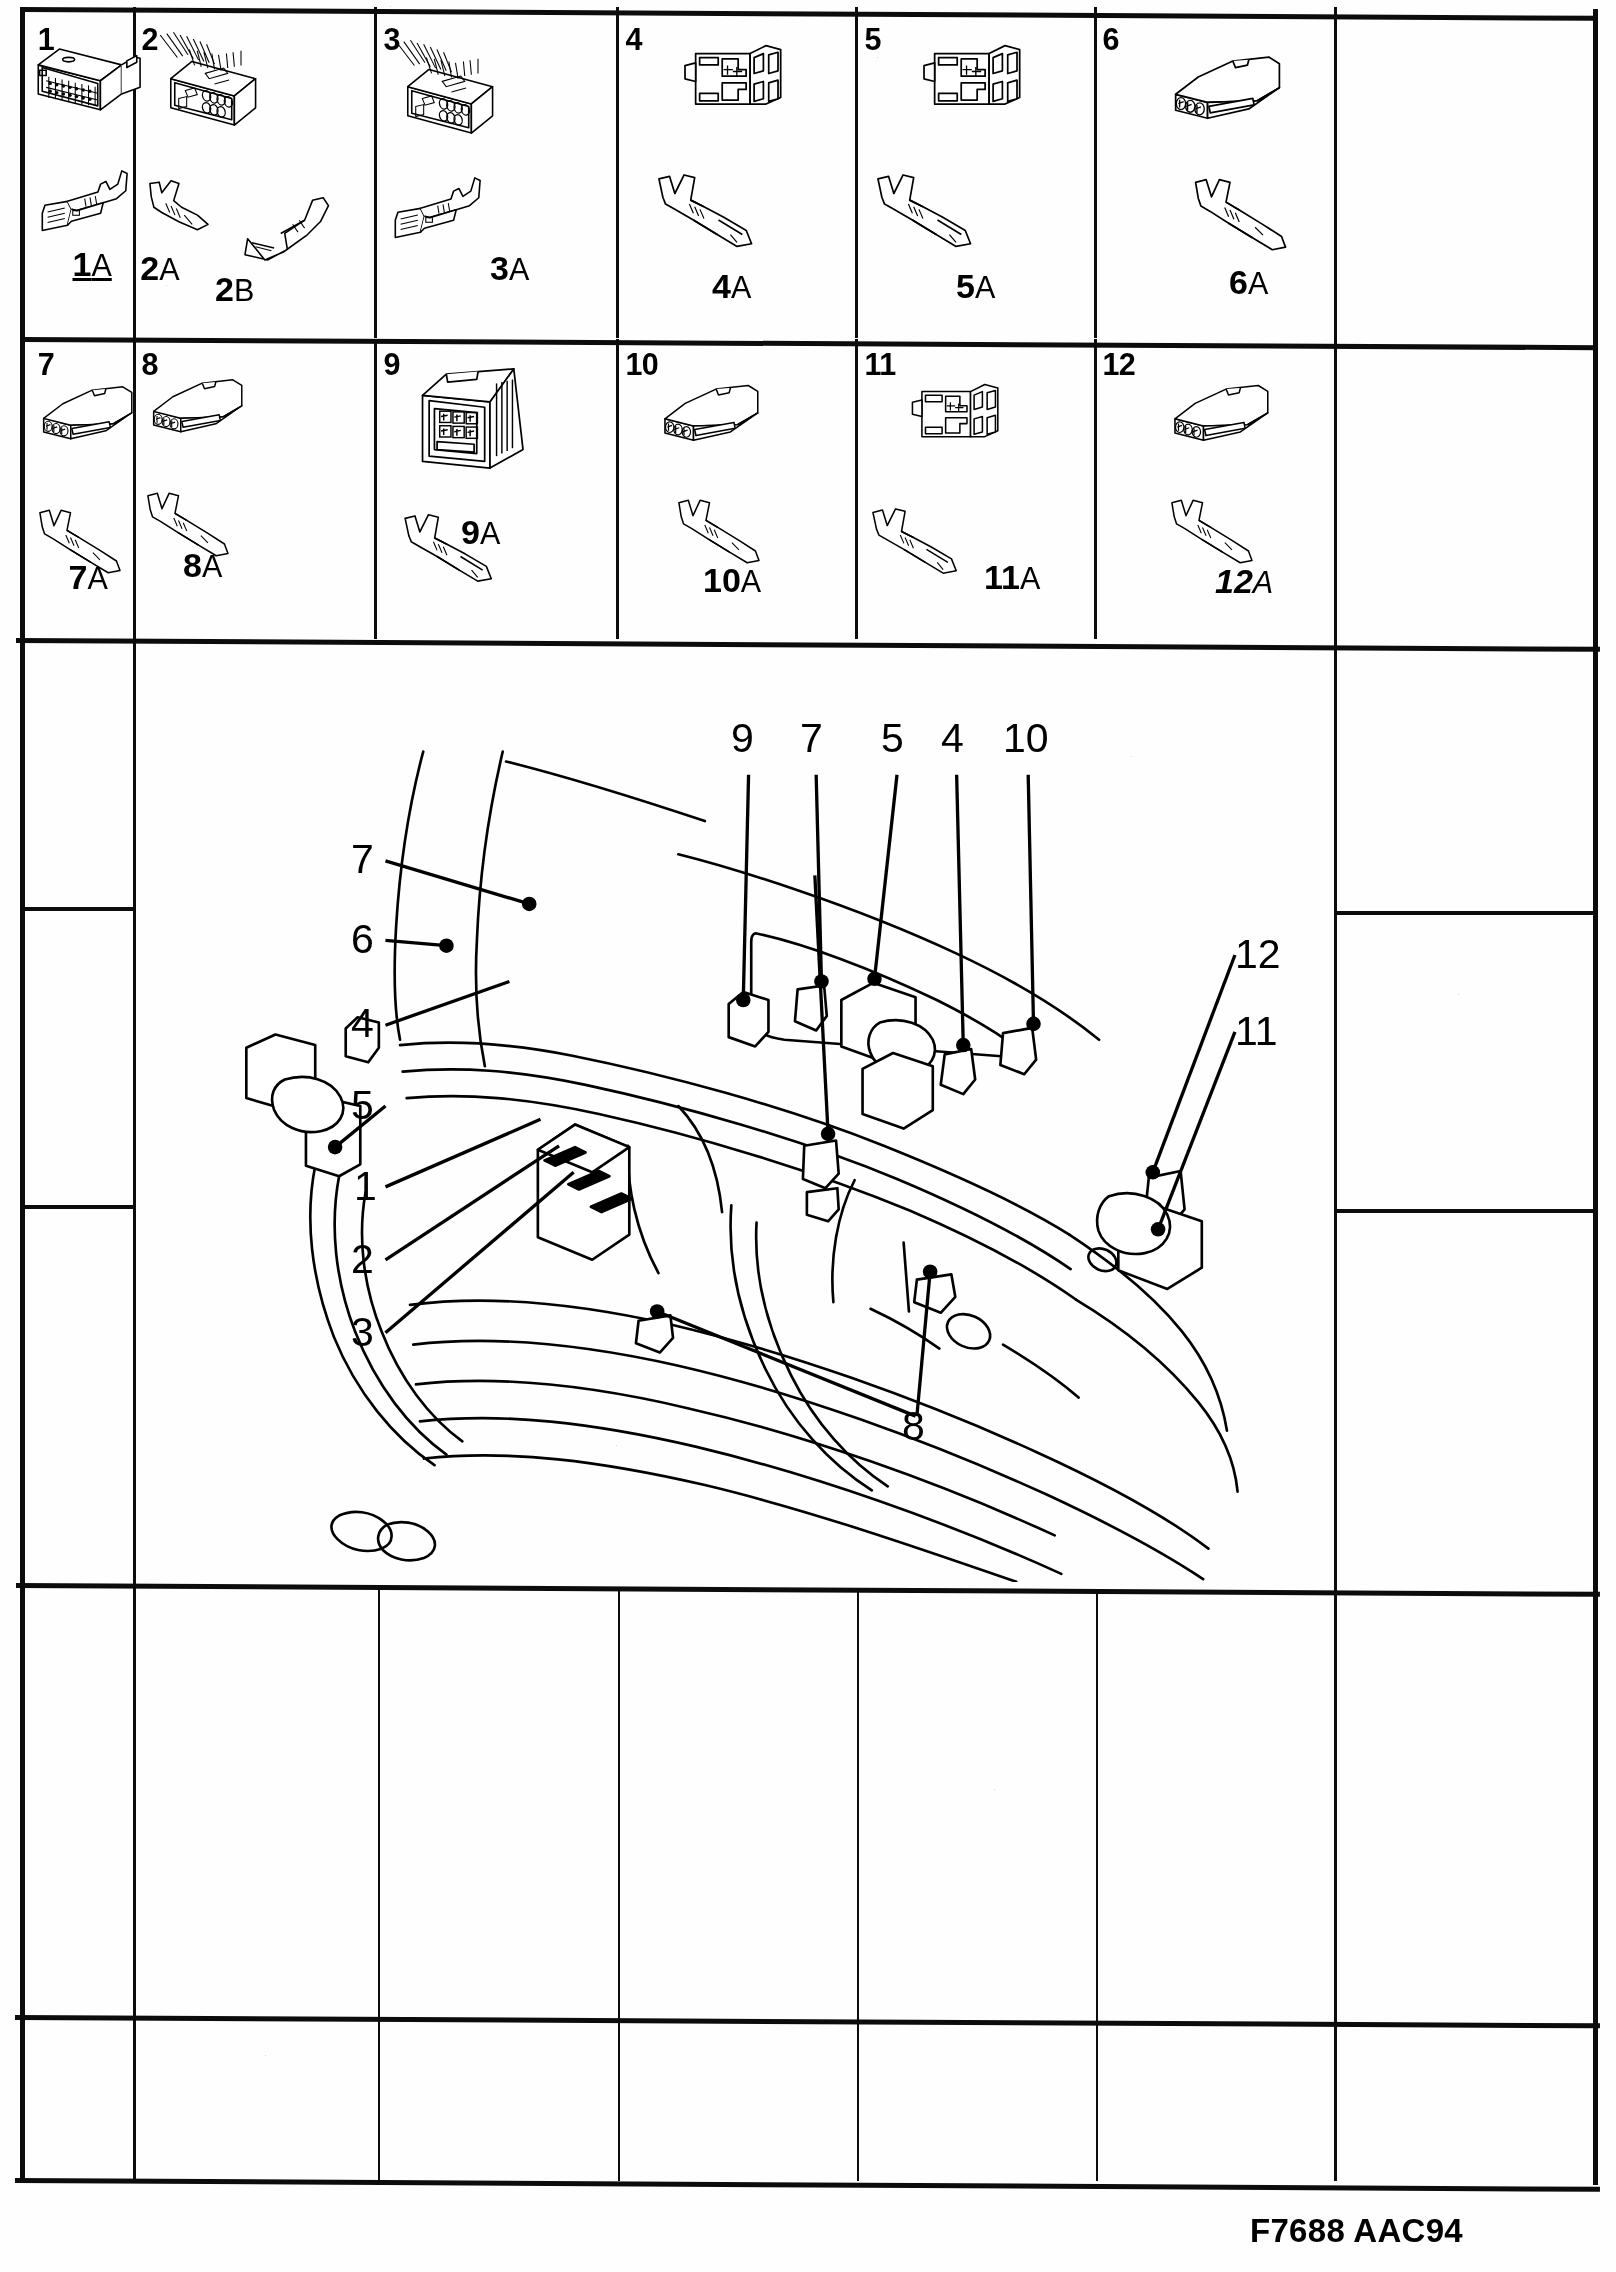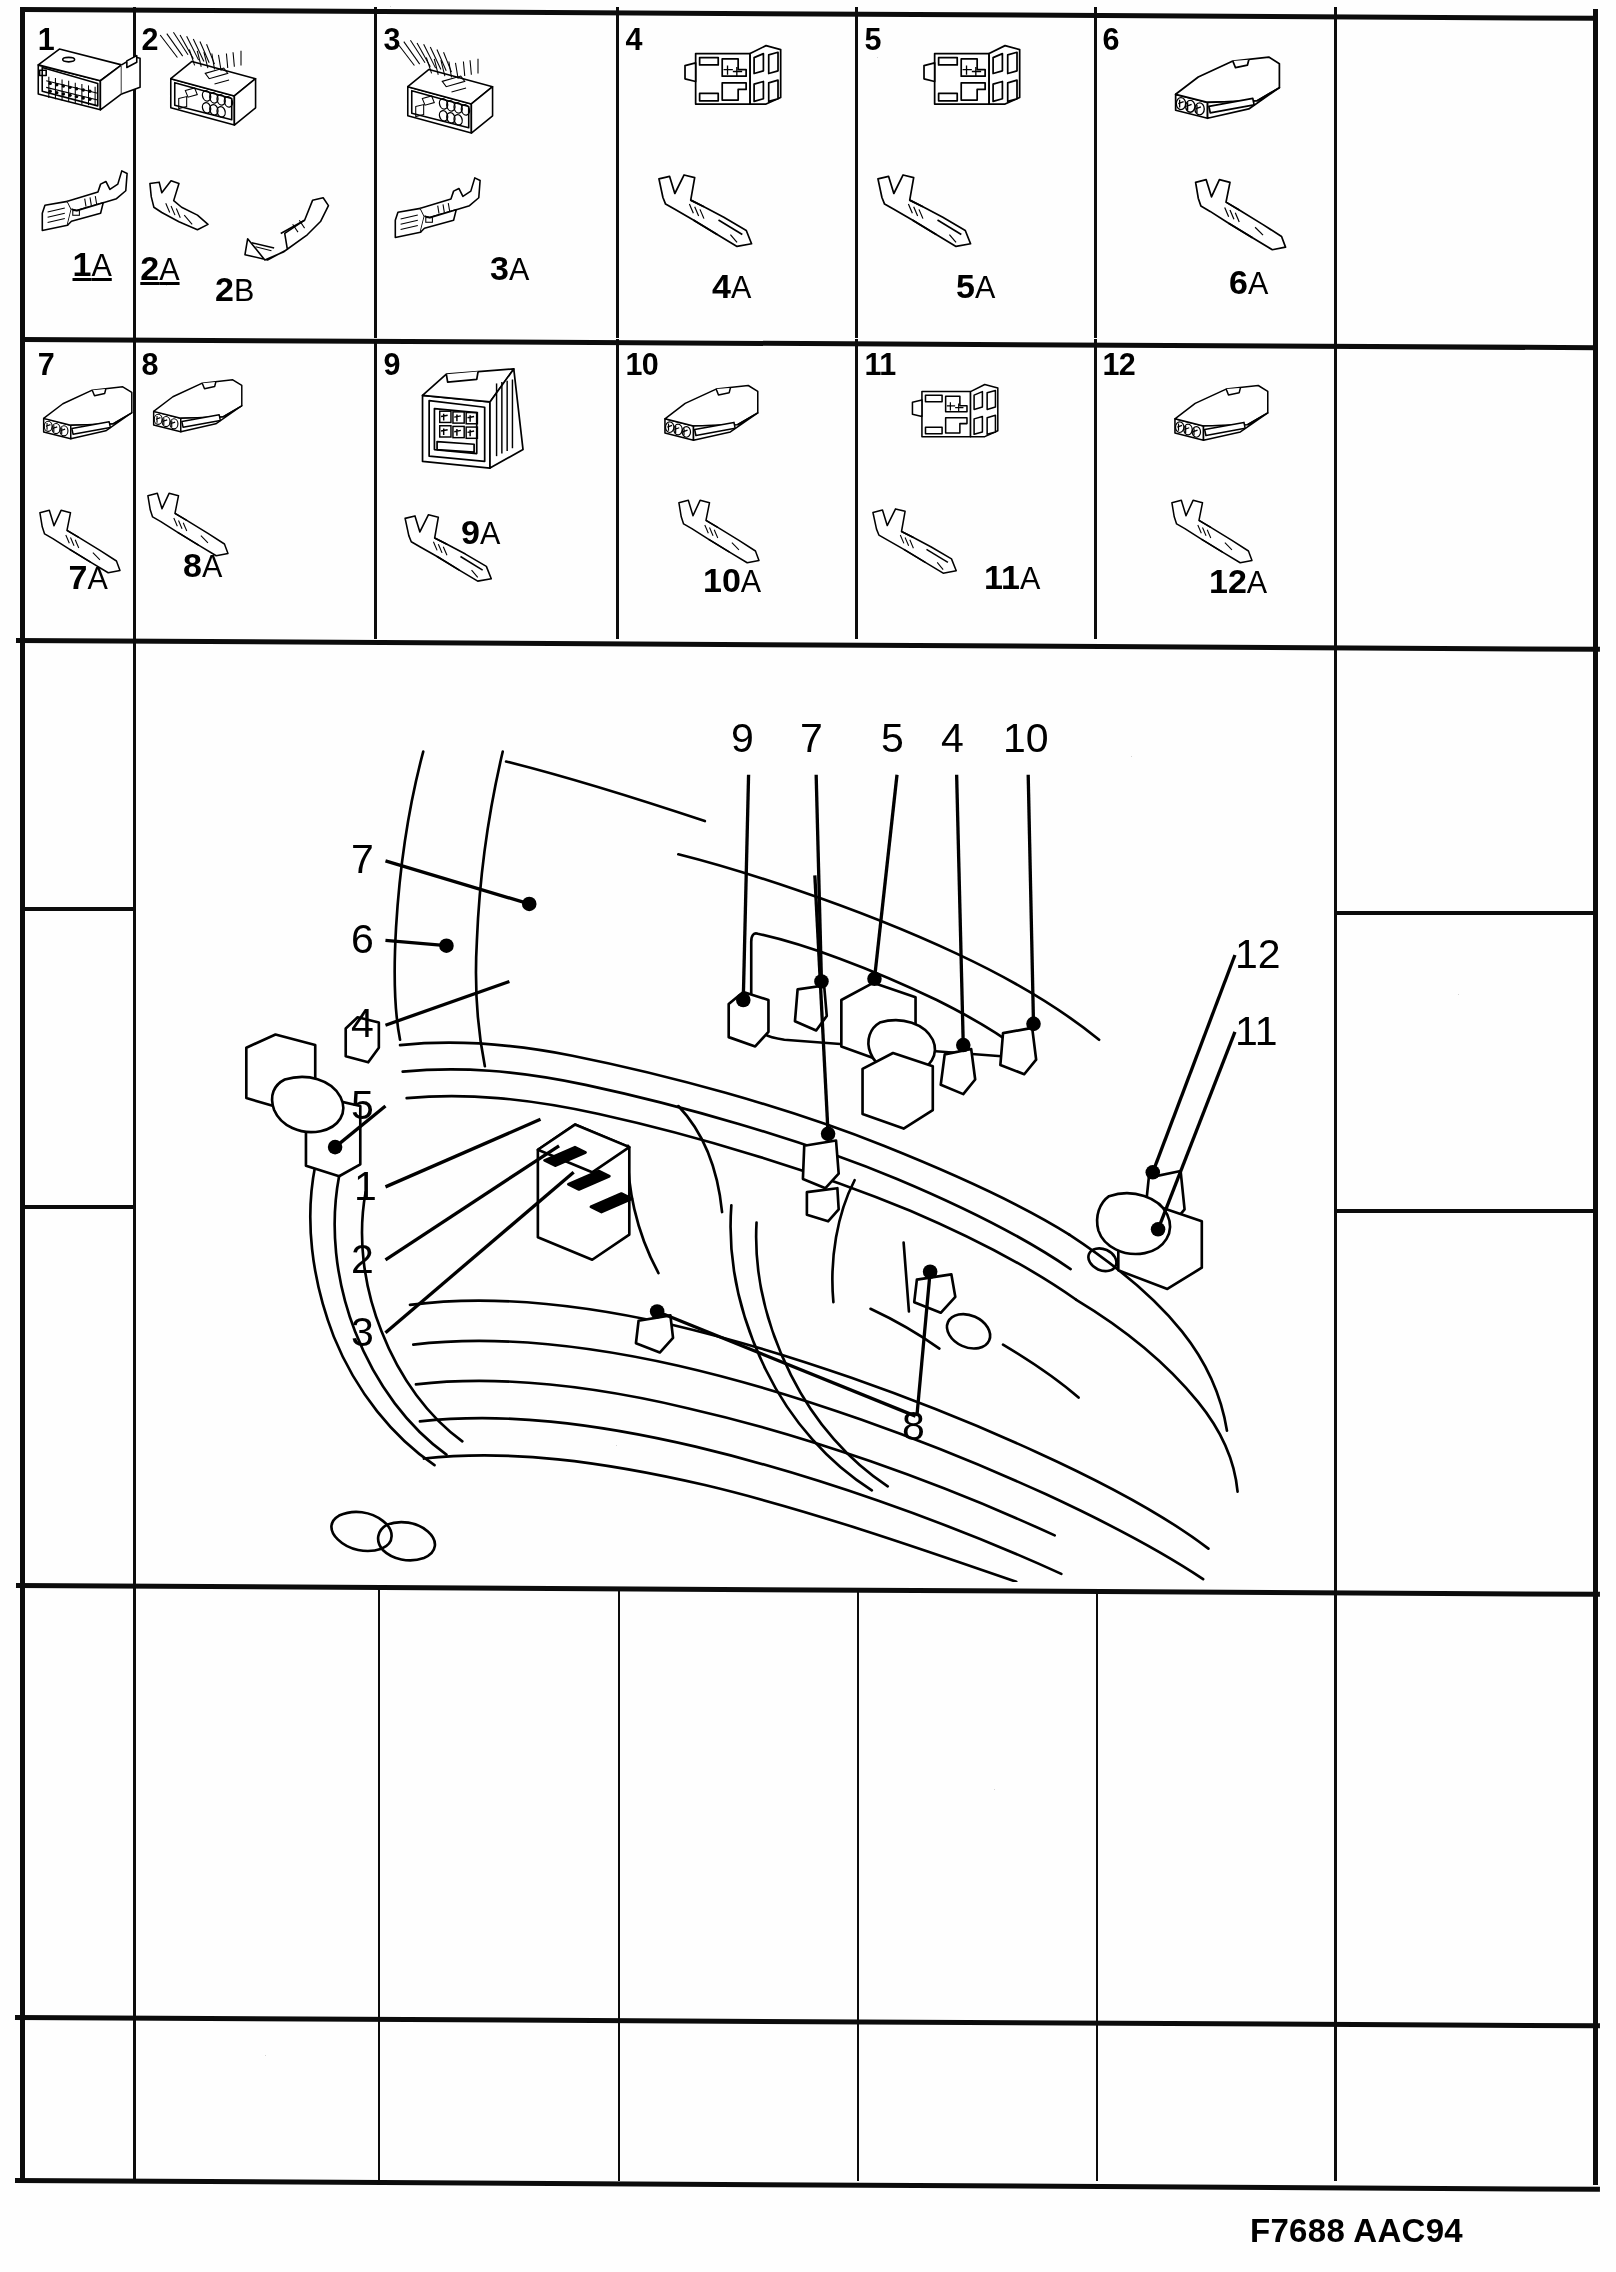--- a/index.html
+++ b/index.html
@@ -184,21 +184,21 @@
           <path d="M14 28 L12 8 L26 6 L30 22 L44 4 L56 8 L48 34 L60 44 L84 56 L100 70 L84 78 L56 66 L30 52 L18 44 Z"></path>
         </g>
         <g fill="none" stroke="#000" stroke-width="1.6">
           <path d="M36 38 L42 52"></path>
             <path d="M44 42 L50 56"></path>
             <path d="M52 46 L58 60"></path>
           <path d="M64 56 L76 70"></path>
         </g>
       </svg>
     </div>
-    <div class="partlbl" style="left:5.3px;top:237px;text-decoration:underline;">
+    <div class="partlbl" style="left:5.3px;top:237px;">
       <b>2</b><span>A</span>
     </div>
     <div class="art" style="left:106px;top:179px;">
       <svg width="106" height="73" viewBox="0 0 160 110">
         <g fill="#fff" stroke="#000" stroke-width="2.4" stroke-linejoin="round">
           <path d="M10 72 L6 96 L40 104 L70 88 L66 64 L96 44 L108 14 L124 10 L132 22 L120 46 L100 66 L64 92 L36 104 Z"></path>
           <path d="M60 64 L96 44"></path>
           <path d="M16 78 L50 86"></path>
         </g>
         <g fill="none" stroke="#000" stroke-width="1.6">
@@ -658,21 +658,21 @@
             <path d="M60 68 L96 90"></path>
         </g>
         <g fill="none" stroke="#000" stroke-width="1.8">
           <path d="M54 44 L60 58"></path>
             <path d="M62 48 L68 62"></path>
             <path d="M70 52 L76 66"></path>
           <path d="M100 74 L112 86"></path>
         </g>
       </svg>
     </div>
-    <div class="partlbl" style="left:113px;top:220px;">
+    <div class="partlbl" style="left:119px;top:220px;font-style:italic;">
       <b>12</b><span>A</span>
     </div>
   </div>
 
   <div class="cell" style="left:135px;top:642px;width:1198px;height:940px;">
     <svg width="1198" height="940" viewBox="0 0 1808 1418">
       <g fill="none" stroke="#000" stroke-width="4" stroke-linejoin="round" stroke-linecap="round">
 
         <path d="M435 165 C415 240 400 330 394 430 C390 500 392 560 400 600"></path>
         <path d="M555 165 C535 250 520 350 516 450 C512 520 516 580 528 640"></path>

